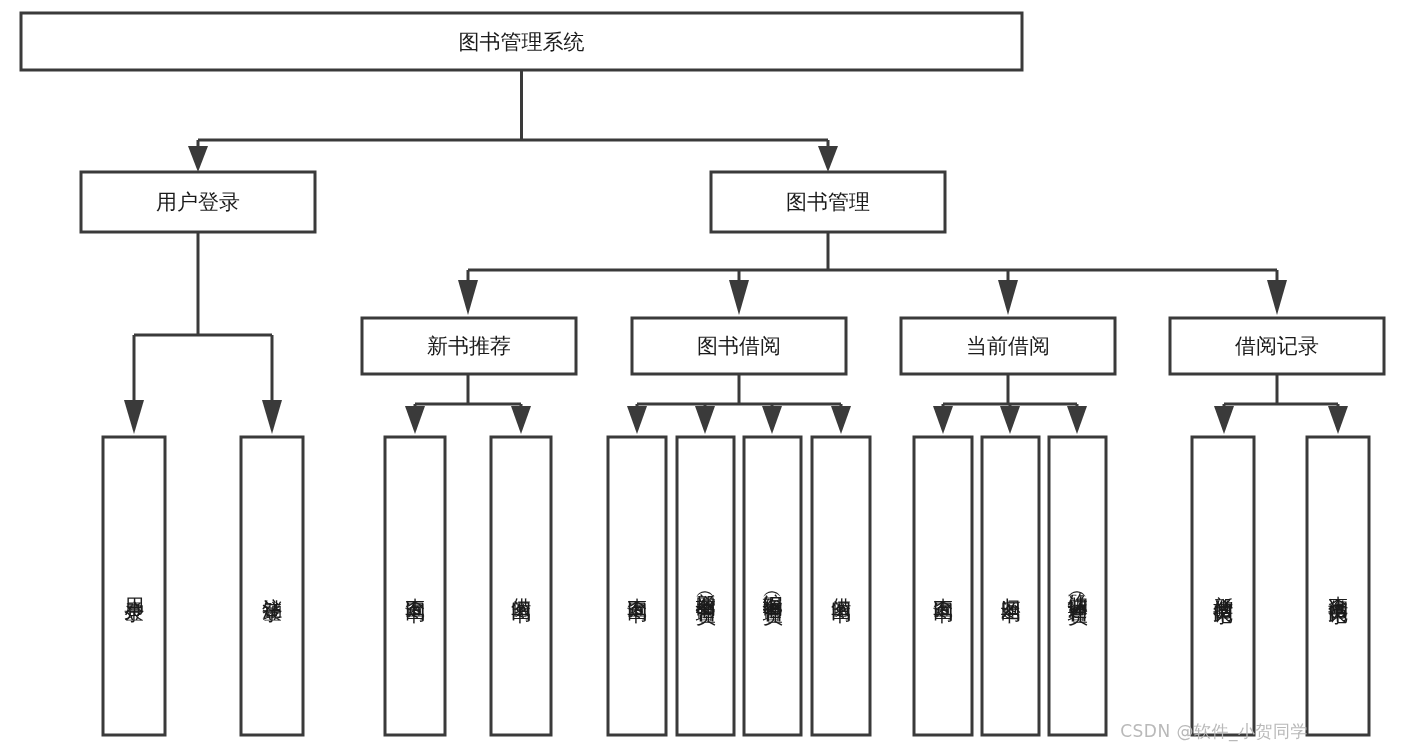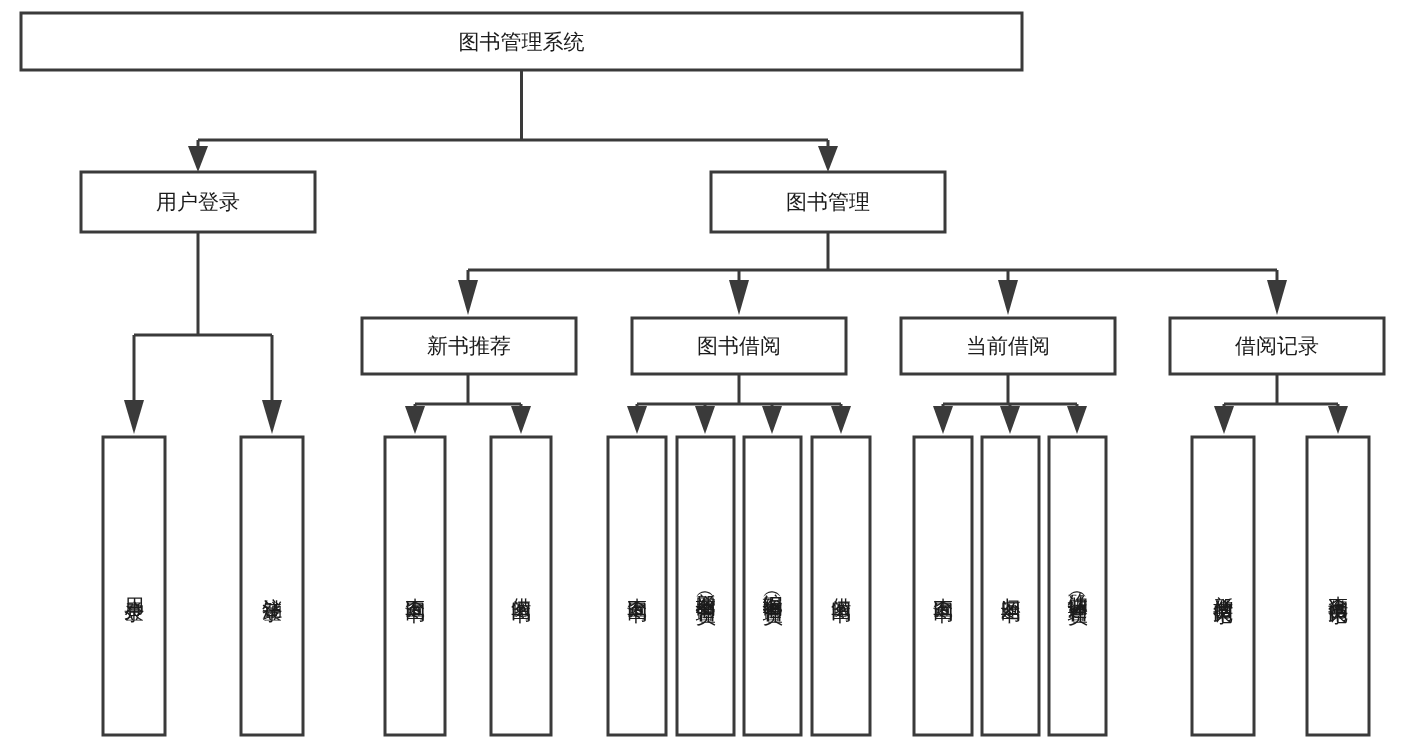--- a/index.html
+++ b/index.html
@@ -201,13 +201,14 @@
   <div class="vert-label" style="left:744px; top:437px; width:57px; height:298px;">编辑图书（管理员）</div>
   <div class="vert-label" style="left:812px; top:437px; width:58px; height:298px;">借阅图书</div>
 
   <div class="vert-label" style="left:914px; top:437px; width:58px; height:298px;">查询图书</div>
   <div class="vert-label" style="left:982px; top:437px; width:57px; height:298px;">归还图书</div>
   <div class="vert-label" style="left:1049px; top:437px; width:57px; height:298px;">确认归还（管理员）</div>
 
   <div class="vert-label" style="left:1192px; top:437px; width:62px; height:298px;">新增借阅记录</div>
   <div class="vert-label" style="left:1307px; top:437px; width:62px; height:298px;">查询借阅记录</div>
 
+  <div class="watermark">CSDN @软件_小贺同学</div>
 </div>
 
 </body></html>

